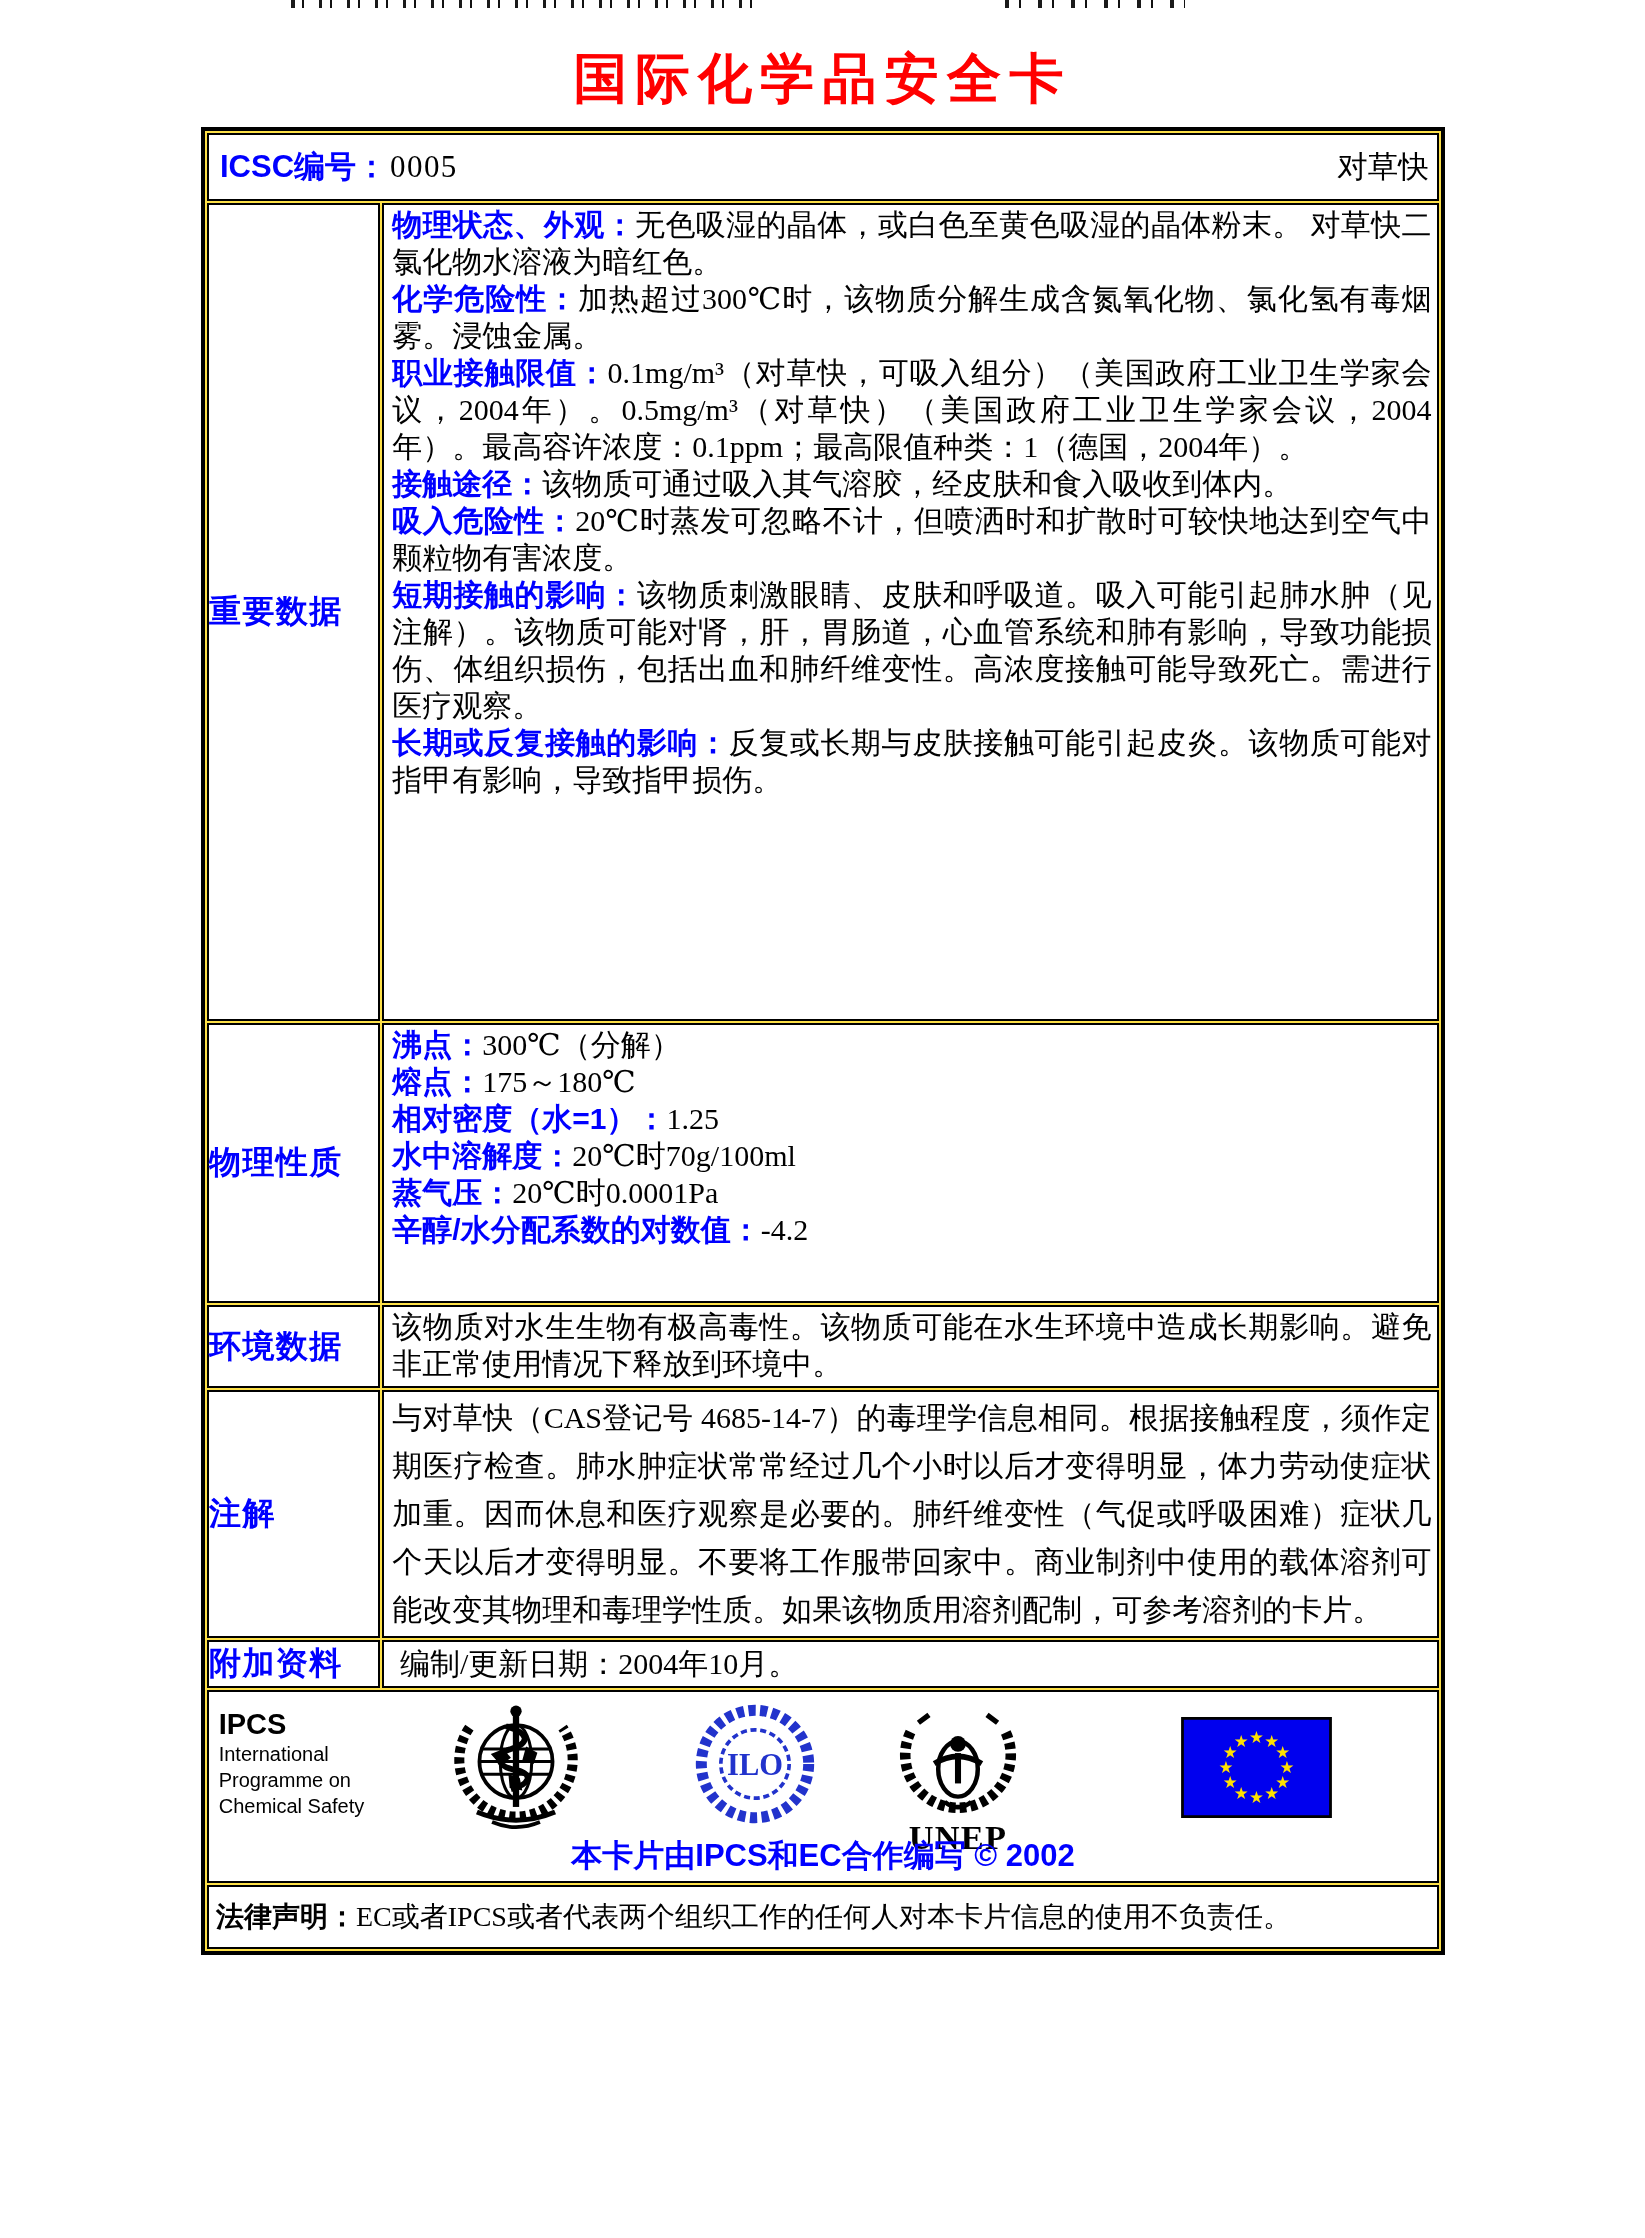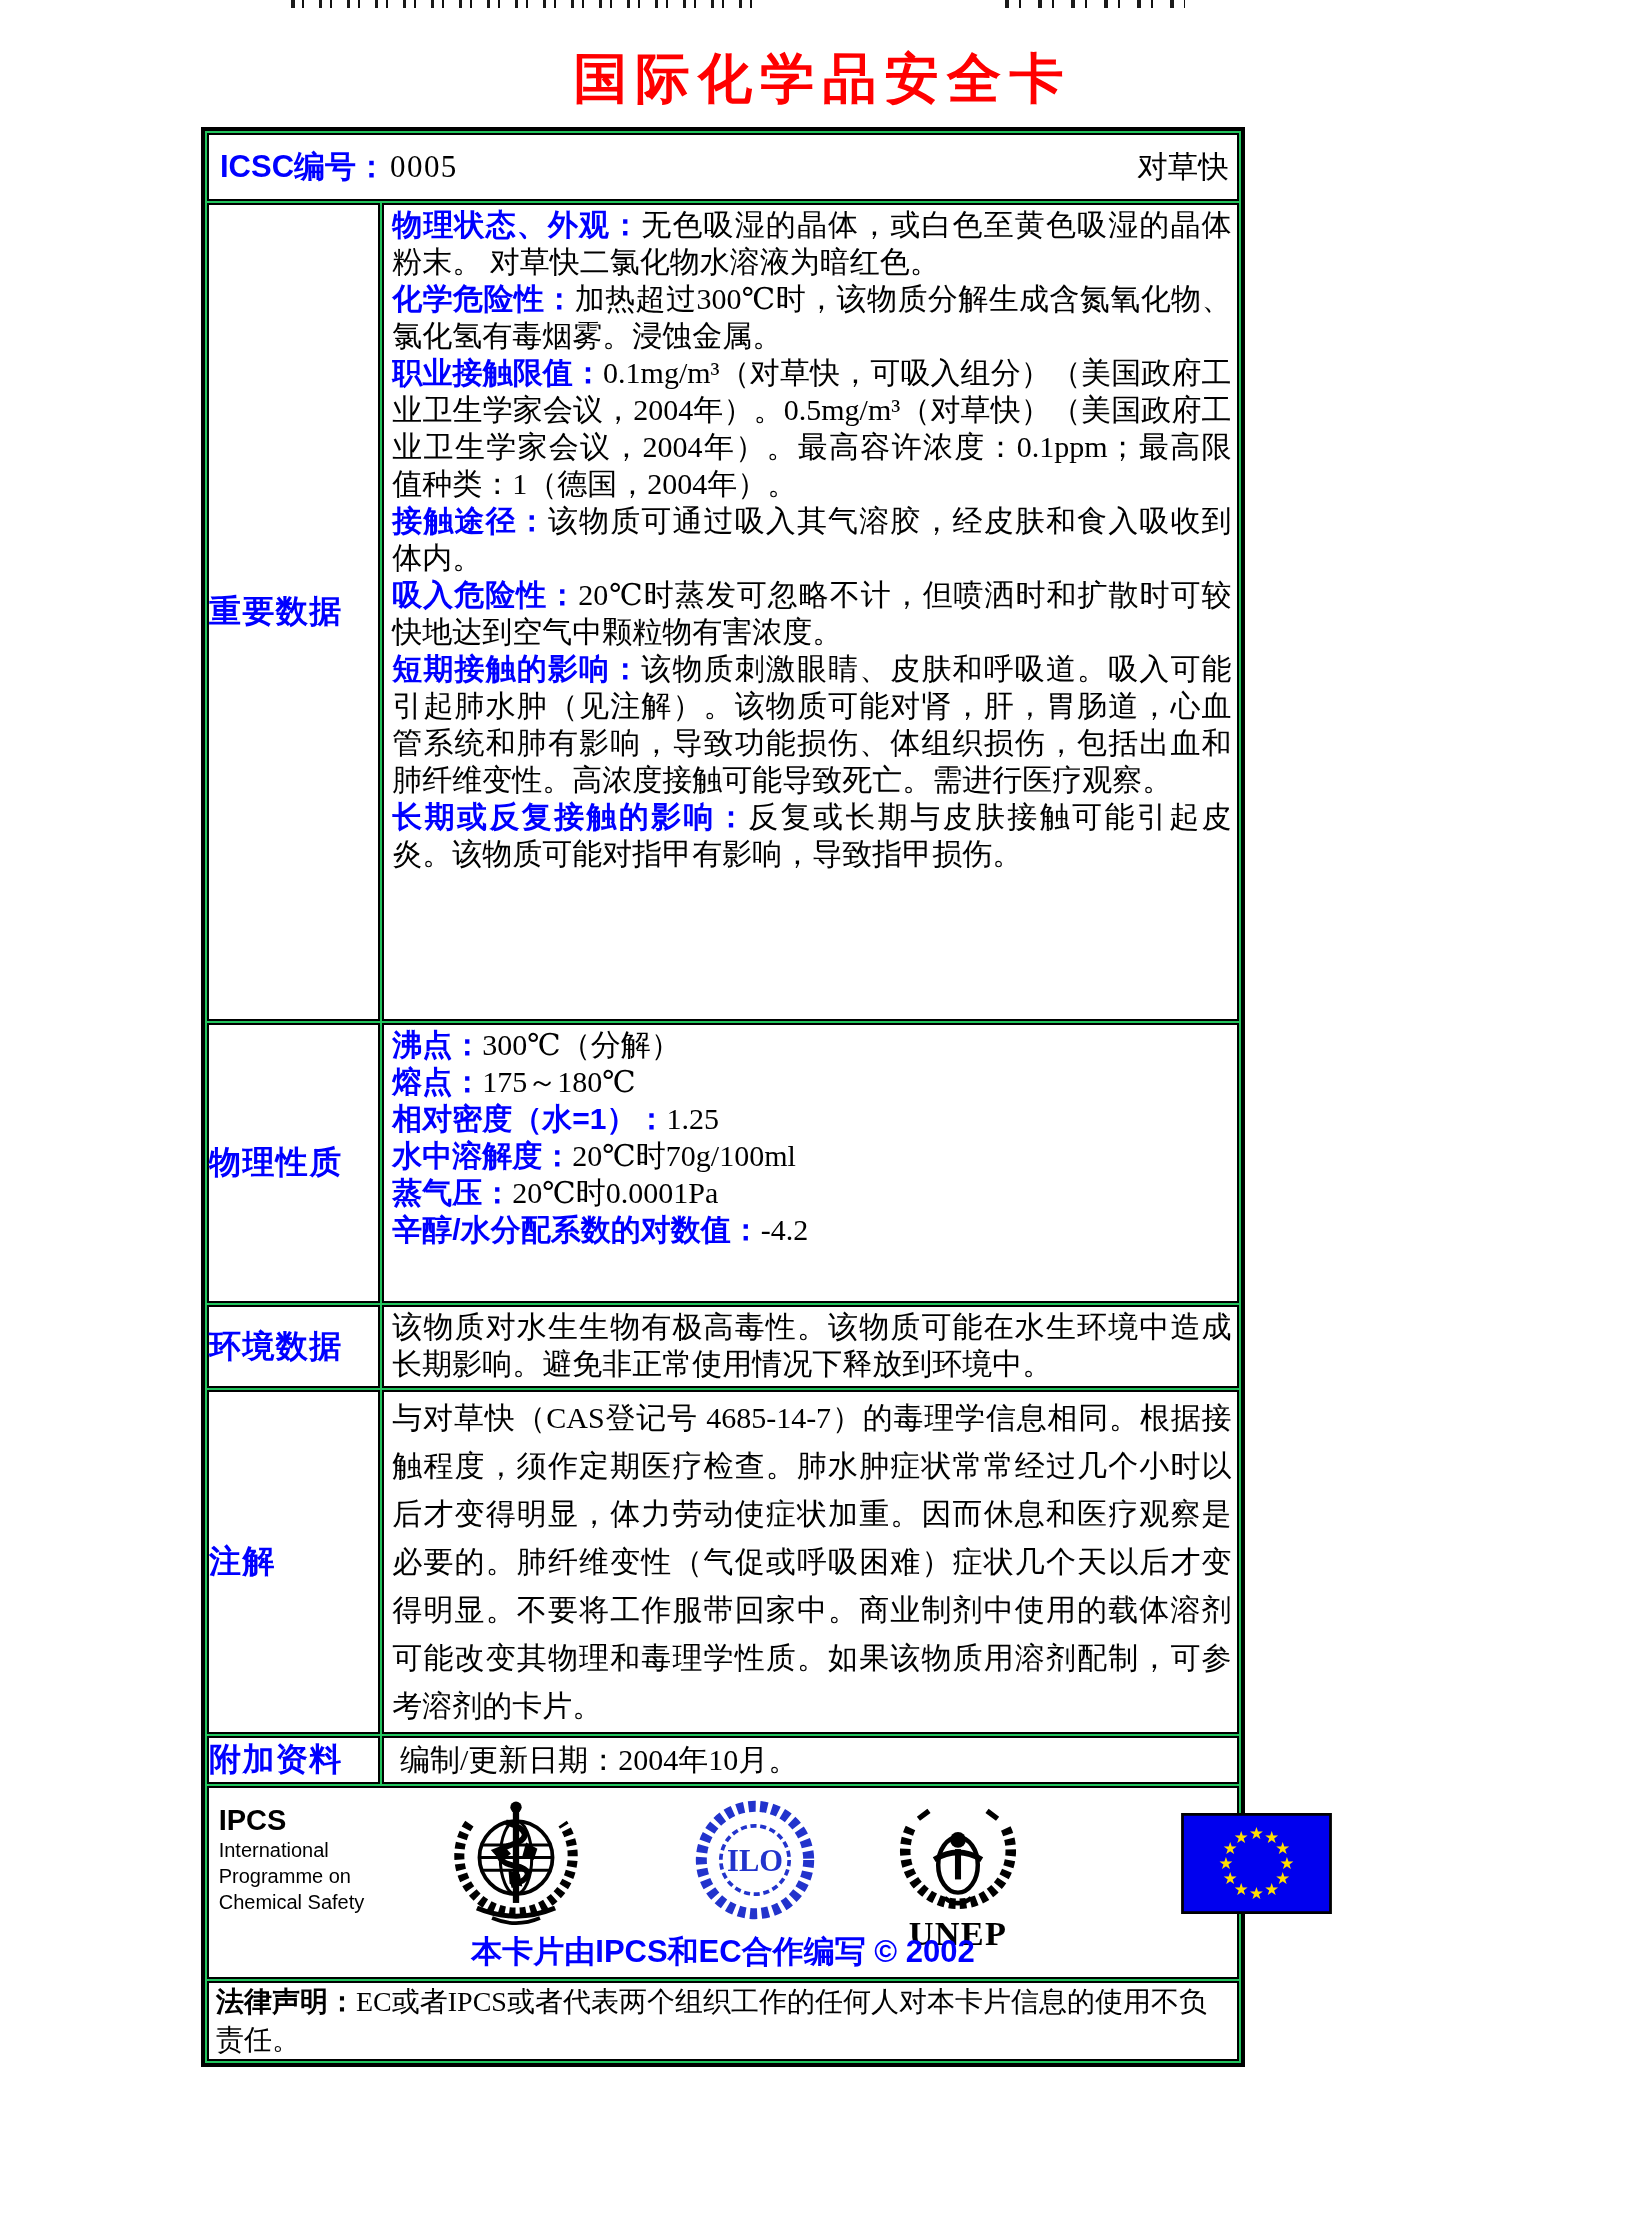--- a/index.html
+++ b/index.html
@@ -15,22 +15,22 @@
   .clipped-strip .seg2{width:180px;height:7.6px;
     background:repeating-linear-gradient(90deg,#1a1a1a 0 4.2px,transparent 4.2px 14px,#111 14px 16px,transparent 16px 33px);}
 
   h1.title{
     margin:35px 0 11px;text-align:center;color:#ff0000;
     font-size:54px;font-weight:bold;letter-spacing:8.3px;
     font-family:Liberation Sans, sans-serif;
   }
 
   table.card{
-    margin-left:201px;width:1044px;table-layout:fixed;
-    border:4.2px solid #000;border-collapse:separate;border-spacing:2.8px;background:#22c55e;
+    margin-left:201px;width:1244px;table-layout:fixed;
+    border:4.2px solid #000;border-collapse:separate;border-spacing:2.8px;background:#fde047;
   }
   col.c1{width:173px;}
   td{border:2.1px solid #000;background:#fff;padding:0;vertical-align:top;}
 
   
   td.head-cell{height:64px;vertical-align:middle;padding:0 8.3px 0 11px;}
   .head-flex{display:flex;align-items:baseline;}
   .hlab{color:#0000ff;font-family:"Liberation Sans","DejaVu Sans",sans-serif;font-weight:bold;font-size:31px;}
   .hnum{font-size:31px;margin-left:3px;letter-spacing:1.4px;text-align:center;}
   .hname{margin-left:auto;font-size:30.5px;}

